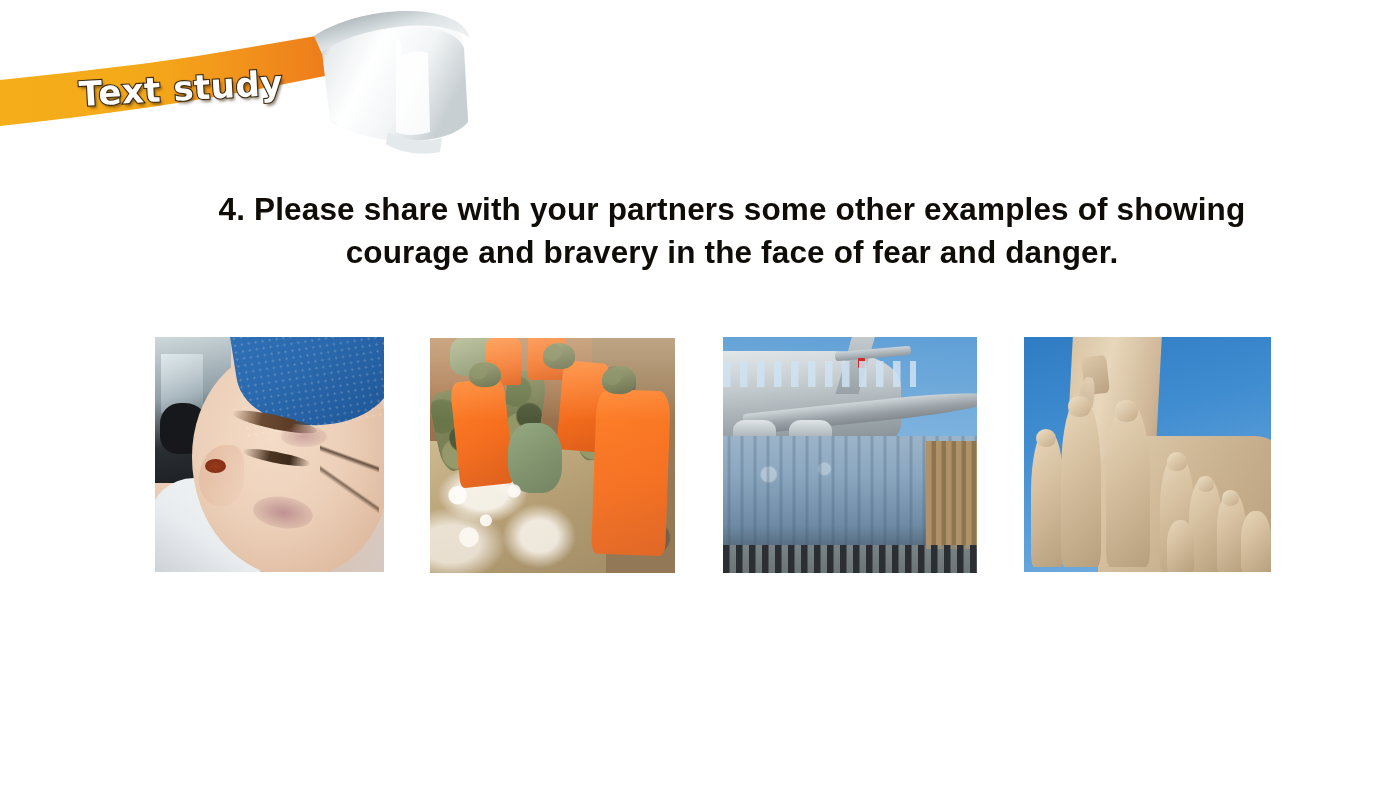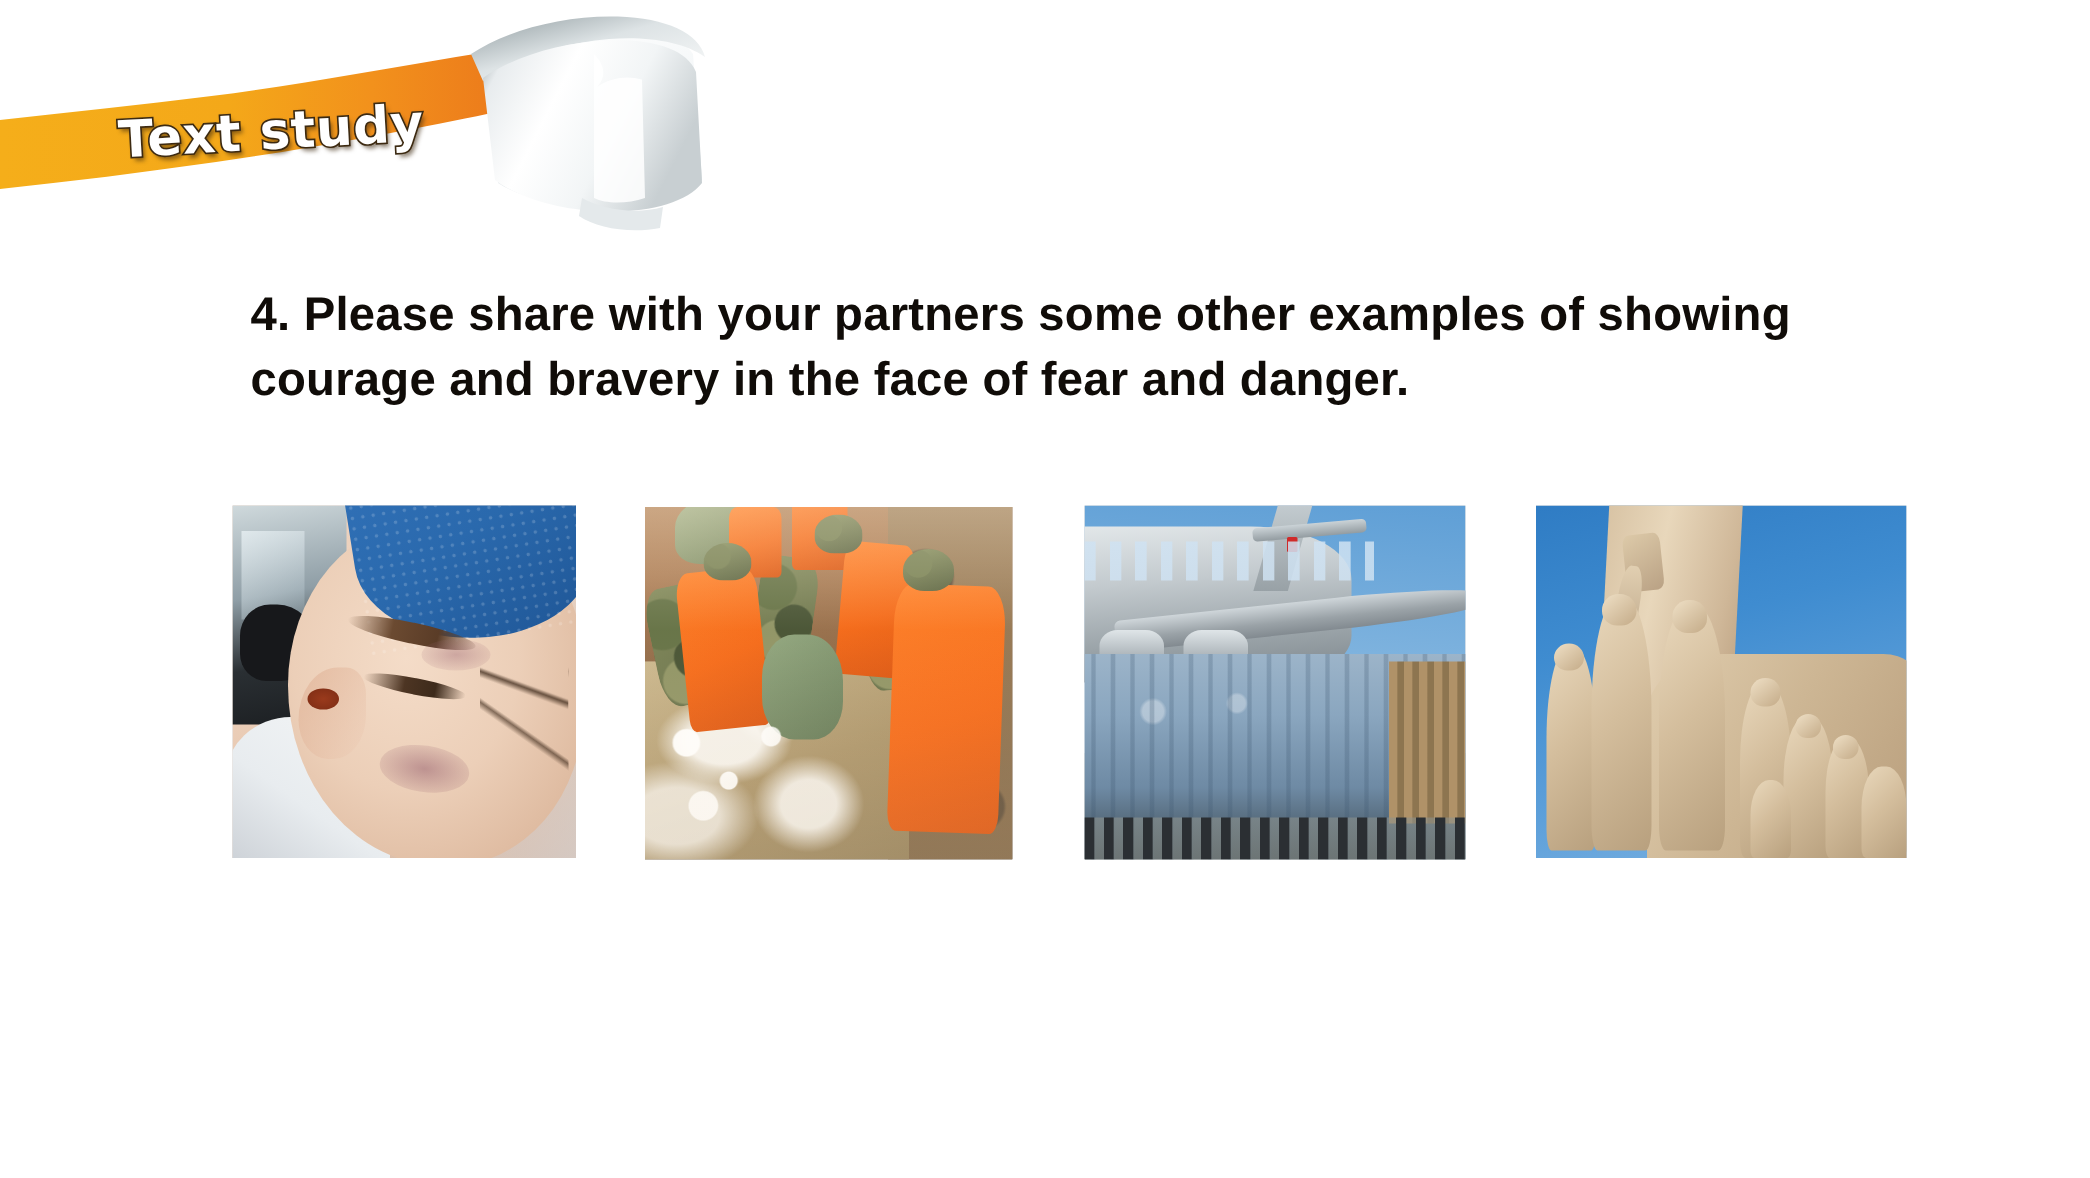--- a/index.html
+++ b/index.html
@@ -46,20 +46,21 @@
       2px 3px 3px rgba(60,40,15,0.55),
       0 0 2px rgba(80,55,20,0.6);
   }
 
   
   #question-block {
     position: absolute;
     left: 167px;
     top: 188px;
     width: 1130px;
+    text-align: center;
   }
   #question-text {
     margin: 0;
     font-family: "Liberation Sans", sans-serif;
     font-weight: bold;
     font-size: 31.5px;
     line-height: 43px;
     color: #100c08;
     letter-spacing: 0.15px;
   }

